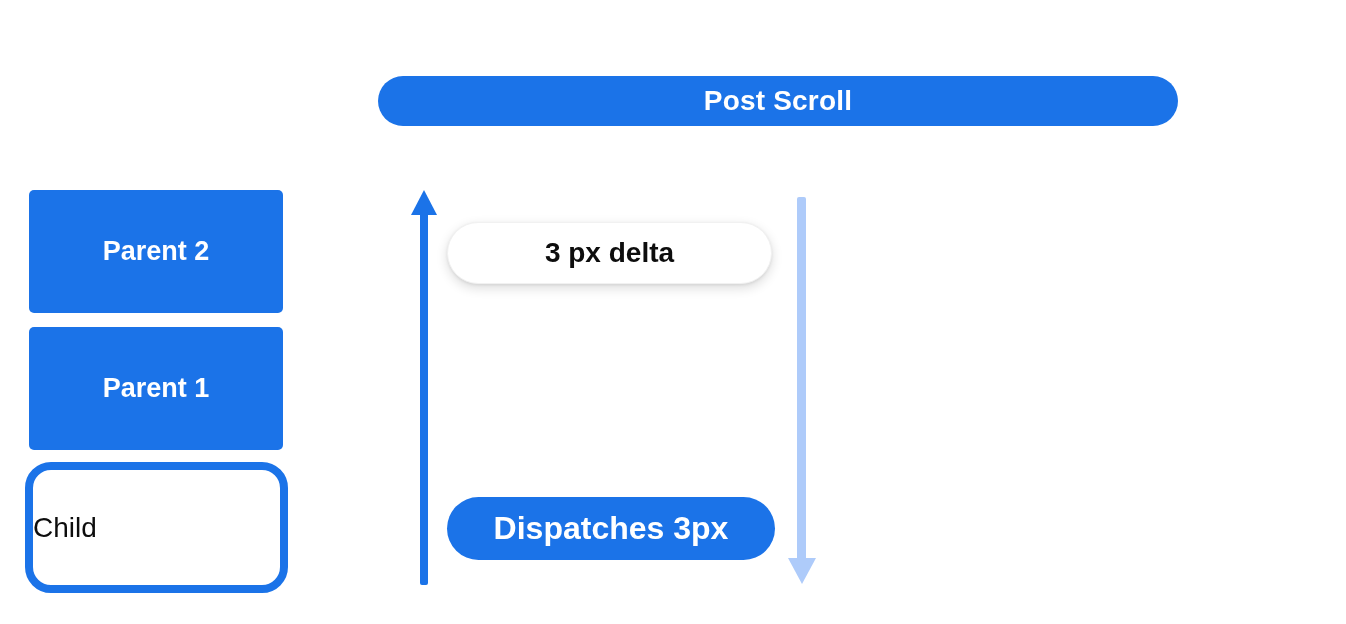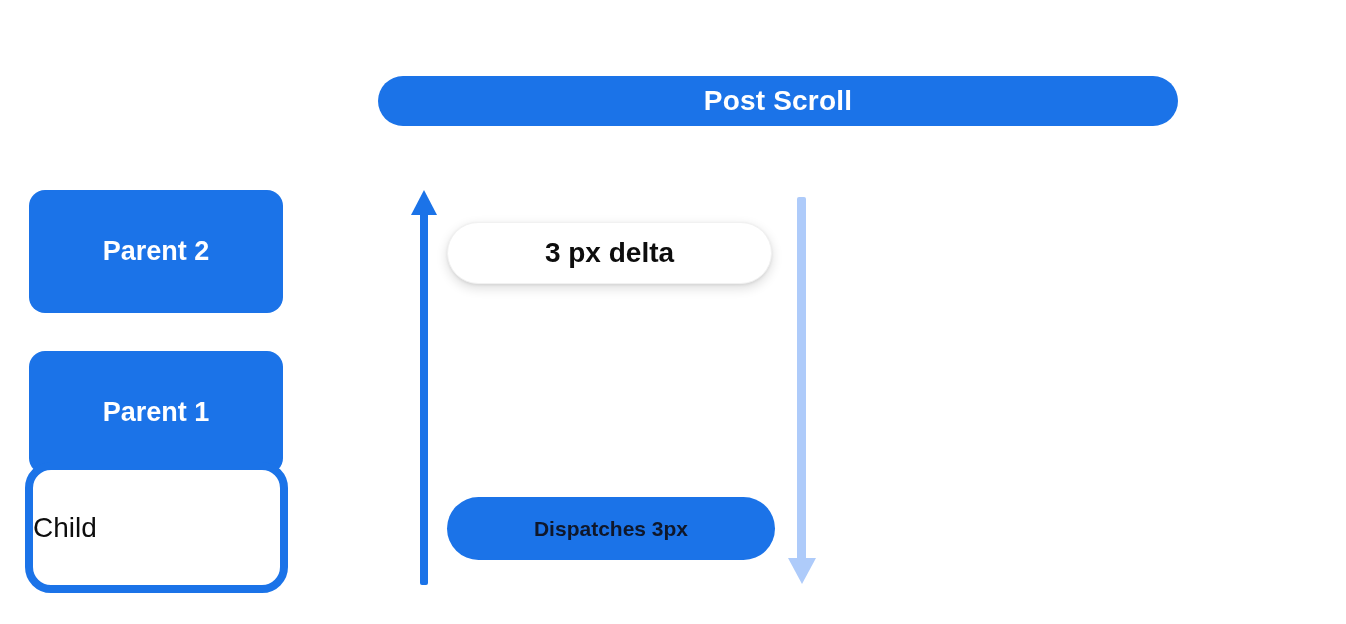--- a/index.html
+++ b/index.html
@@ -33,27 +33,27 @@
     letter-spacing: 0.2px;
     margin-top: 30px;
   }
 
   
   .hier-box {
     position: absolute;
     left: 29px;
     width: 254px; height: 123px;
     background: var(--blue);
-    border-radius: 16px;
+    border-radius: 5px;
     display: flex; align-items: center; justify-content: center;
     color: #ffffff;
     font-size: 27px; font-weight: 700;
   }
   .parent2-box { top: 190px; }
-  .parent1-box { top: 327px; margin-top: 24px; }
+  .parent1-box { top: 327px; }
   .child-box {
     position: absolute;
     left: 25px; top: 462px;
     width: 263px; height: 131px;
     background: var(--surface);
     border: 8px solid var(--blue);
     border-radius: 26px;
     display: flex; align-items: center; justify-content: flex-start;
     color: var(--text-dark);
     font-size: 28px; font-weight: 500;
@@ -105,22 +105,22 @@
     color: var(--text-dark);
     font-size: 28px; font-weight: 600;
   }
   .dispatch-pill {
     position: absolute;
     left: 447px; top: 497px;
     width: 328px; height: 63px;
     background: var(--blue);
     border-radius: 32px;
     display: flex; align-items: center; justify-content: center;
-    color: #0f172a;
-    font-size: 21px; font-weight: 700;
+    color: #ffffff;
+    font-size: 32px; font-weight: 700;
   }
 </style>
 </head>
 <body>
 
 <div class="canvas">
 
   <div class="post-scroll-pill">
     <span>Post Scroll</span>
   </div>

